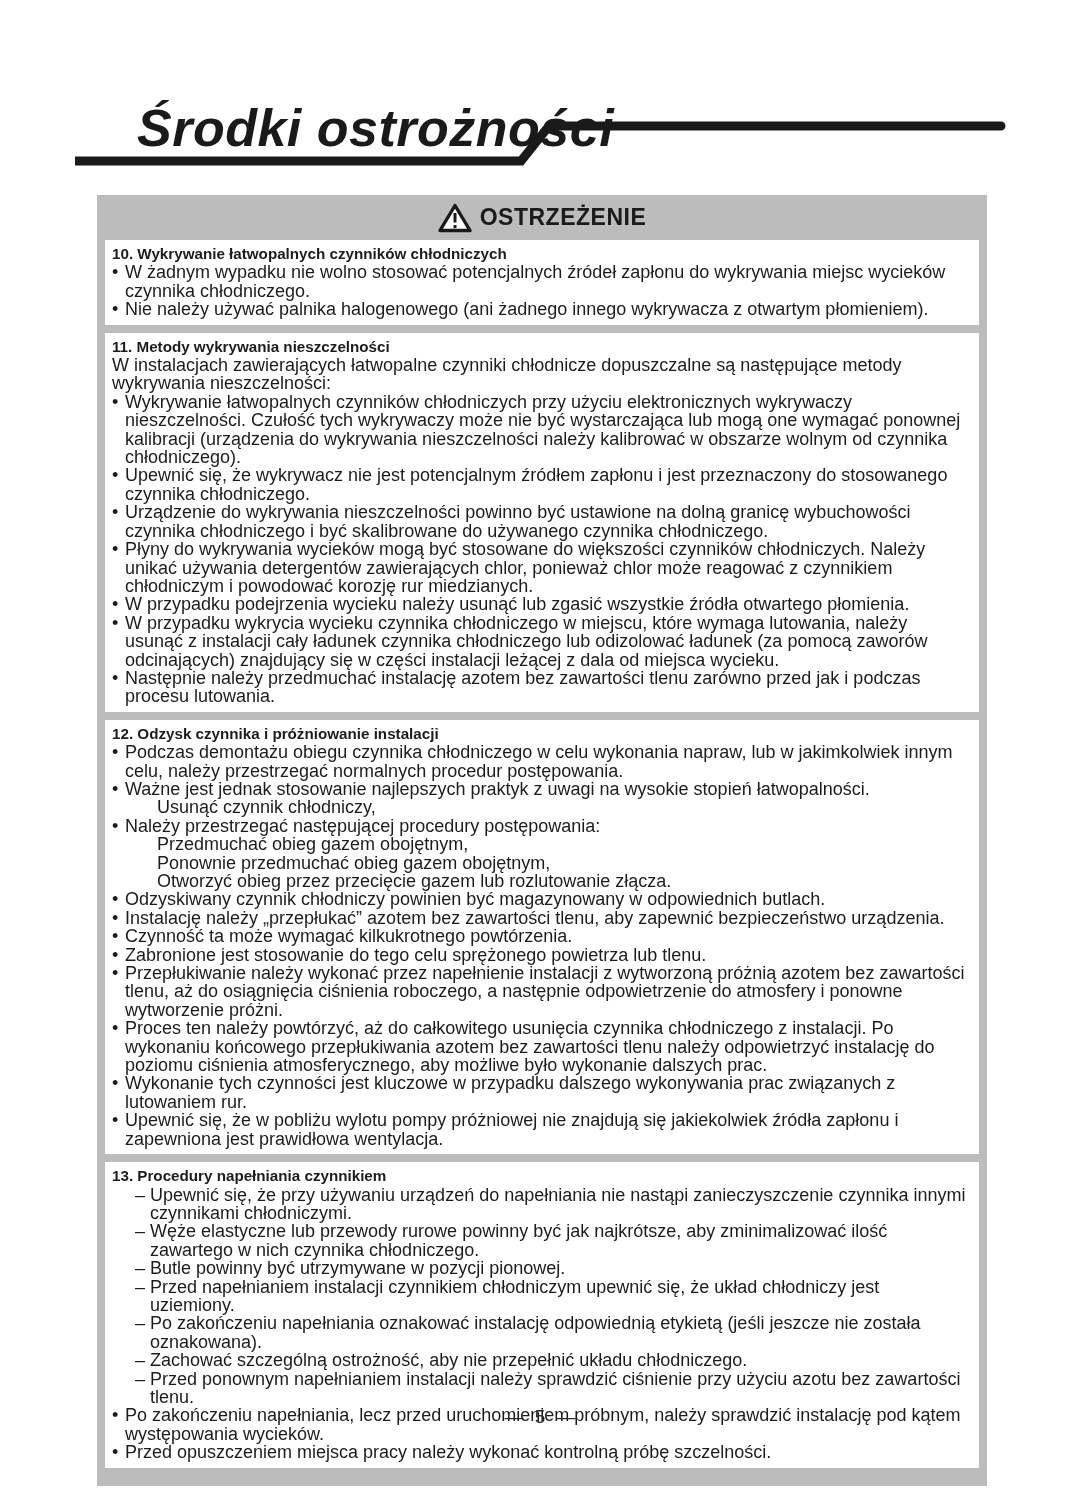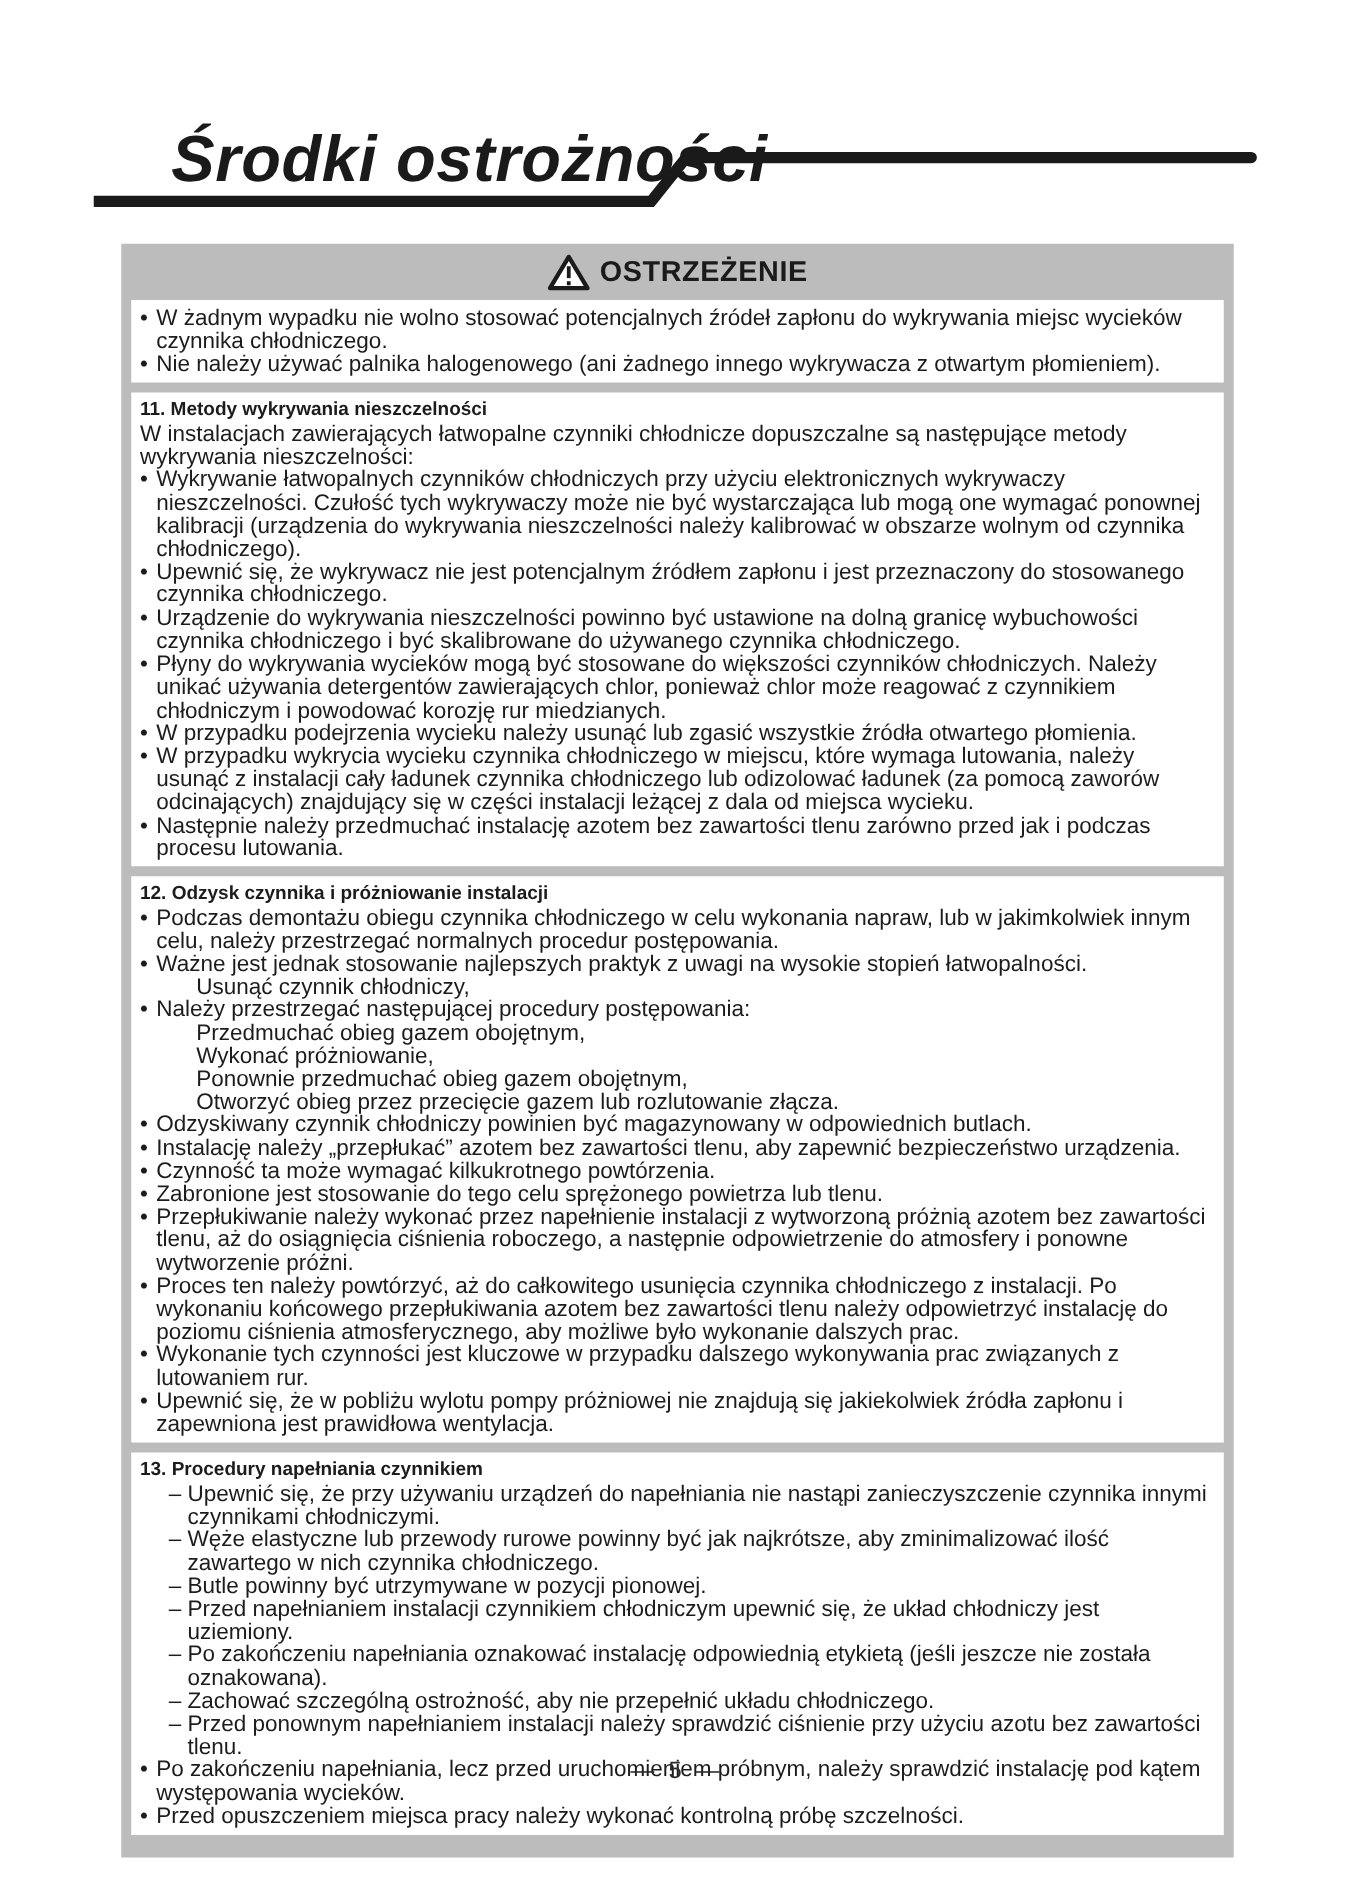--- a/index.html
+++ b/index.html
@@ -80,20 +80,21 @@
     <div class="warning-banner">
       <svg width="34" height="30" viewBox="0 0 34 30" aria-hidden="true">
         <path d="M17 2.5 L32 27.5 H2 Z" fill="#ffffff" stroke="#1a1a1a" stroke-width="3.4" stroke-linejoin="round"></path>
         <rect x="15.5" y="10" width="3" height="9.5" fill="#1a1a1a"></rect>
         <rect x="15.5" y="22" width="3" height="3.2" fill="#1a1a1a"></rect>
       </svg>
       <span class="banner-label">OSTRZEŻENIE</span>
     </div>
     <div id="sections">
         <div class="section-box">
+          <h2 class="section-heading">10. Wykrywanie łatwopalnych czynników chłodniczych</h2>
           <p class="item bullet"><span class="marker">•</span>W żadnym wypadku nie wolno stosować potencjalnych źródeł zapłonu do wykrywania miejsc wycieków czynnika chłodniczego.</p>
           <p class="item bullet"><span class="marker">•</span>Nie należy używać palnika halogenowego (ani żadnego innego wykrywacza z otwartym płomieniem).</p>
         </div>
         <div class="section-box">
           <h2 class="section-heading">11. Metody wykrywania nieszczelności</h2>
           <p class="item intro">W instalacjach zawierających łatwopalne czynniki chłodnicze dopuszczalne są następujące metody wykrywania nieszczelności:</p>
           <p class="item bullet"><span class="marker">•</span>Wykrywanie łatwopalnych czynników chłodniczych przy użyciu elektronicznych wykrywaczy nieszczelności. Czułość tych wykrywaczy może nie być wystarczająca lub mogą one wymagać ponownej kalibracji  (urządzenia do wykrywania nieszczelności należy kalibrować w obszarze wolnym od czynnika chłodniczego).</p>
           <p class="item bullet"><span class="marker">•</span>Upewnić się, że wykrywacz nie jest potencjalnym źródłem zapłonu i jest przeznaczony do stosowanego czynnika chłodniczego.</p>
           <p class="item bullet"><span class="marker">•</span>Urządzenie do wykrywania nieszczelności powinno być ustawione na dolną granicę wybuchowości czynnika chłodniczego i być skalibrowane do używanego czynnika chłodniczego.</p>
           <p class="item bullet"><span class="marker">•</span>Płyny do wykrywania wycieków mogą być stosowane do większości czynników chłodniczych. Należy unikać używania detergentów zawierających chlor, ponieważ chlor może reagować z czynnikiem chłodniczym i powodować korozję rur miedzianych.</p>
@@ -101,21 +102,20 @@
           <p class="item bullet"><span class="marker">•</span>W przypadku wykrycia wycieku czynnika chłodniczego w miejscu, które wymaga lutowania, należy usunąć z instalacji cały ładunek czynnika chłodniczego lub odizolować ładunek (za pomocą zaworów odcinających) znajdujący się w części instalacji leżącej z dala od miejsca wycieku.</p>
           <p class="item bullet"><span class="marker">•</span>Następnie należy przedmuchać instalację azotem bez zawartości tlenu zarówno przed jak i podczas procesu lutowania.</p>
         </div>
         <div class="section-box">
           <h2 class="section-heading">12. Odzysk czynnika i próżniowanie instalacji</h2>
           <p class="item bullet"><span class="marker">•</span>Podczas demontażu obiegu czynnika chłodniczego w celu wykonania napraw, lub w jakimkolwiek innym celu, należy przestrzegać normalnych procedur postępowania.</p>
           <p class="item bullet"><span class="marker">•</span>Ważne jest jednak stosowanie najlepszych praktyk z uwagi na wysokie stopień łatwopalności.</p>
           <p class="item indent">Usunąć czynnik chłodniczy,</p>
           <p class="item bullet"><span class="marker">•</span>Należy przestrzegać następującej procedury postępowania:</p>
           <p class="item indent">Przedmuchać obieg gazem obojętnym,</p>
-          <p class="item indent">Wykonać próżniowanie,</p>
           <p class="item indent">Ponownie przedmuchać obieg gazem obojętnym,</p>
           <p class="item indent">Otworzyć obieg przez przecięcie gazem lub rozlutowanie złącza.</p>
           <p class="item bullet"><span class="marker">•</span>Odzyskiwany czynnik chłodniczy powinien być magazynowany w odpowiednich butlach.</p>
           <p class="item bullet"><span class="marker">•</span>Instalację należy „przepłukać” azotem bez zawartości tlenu, aby zapewnić bezpieczeństwo urządzenia.</p>
           <p class="item bullet"><span class="marker">•</span>Czynność ta może wymagać kilkukrotnego powtórzenia.</p>
           <p class="item bullet"><span class="marker">•</span>Zabronione jest stosowanie do tego celu sprężonego powietrza lub tlenu.</p>
           <p class="item bullet"><span class="marker">•</span>Przepłukiwanie należy wykonać przez napełnienie instalacji z wytworzoną próżnią azotem bez zawartości tlenu, aż do osiągnięcia ciśnienia roboczego, a następnie odpowietrzenie do atmosfery i ponowne wytworzenie próżni.</p>
           <p class="item bullet"><span class="marker">•</span>Proces ten należy powtórzyć, aż do całkowitego usunięcia czynnika chłodniczego z instalacji. Po wykonaniu końcowego przepłukiwania azotem bez zawartości tlenu należy odpowietrzyć instalację do poziomu ciśnienia atmosferycznego, aby możliwe było wykonanie dalszych prac.</p>
           <p class="item bullet"><span class="marker">•</span>Wykonanie tych czynności jest kluczowe w przypadku dalszego wykonywania prac związanych z lutowaniem rur.</p>
           <p class="item bullet"><span class="marker">•</span>Upewnić się, że w pobliżu wylotu pompy próżniowej nie znajdują się jakiekolwiek źródła zapłonu i zapewniona jest prawidłowa wentylacja.</p>

